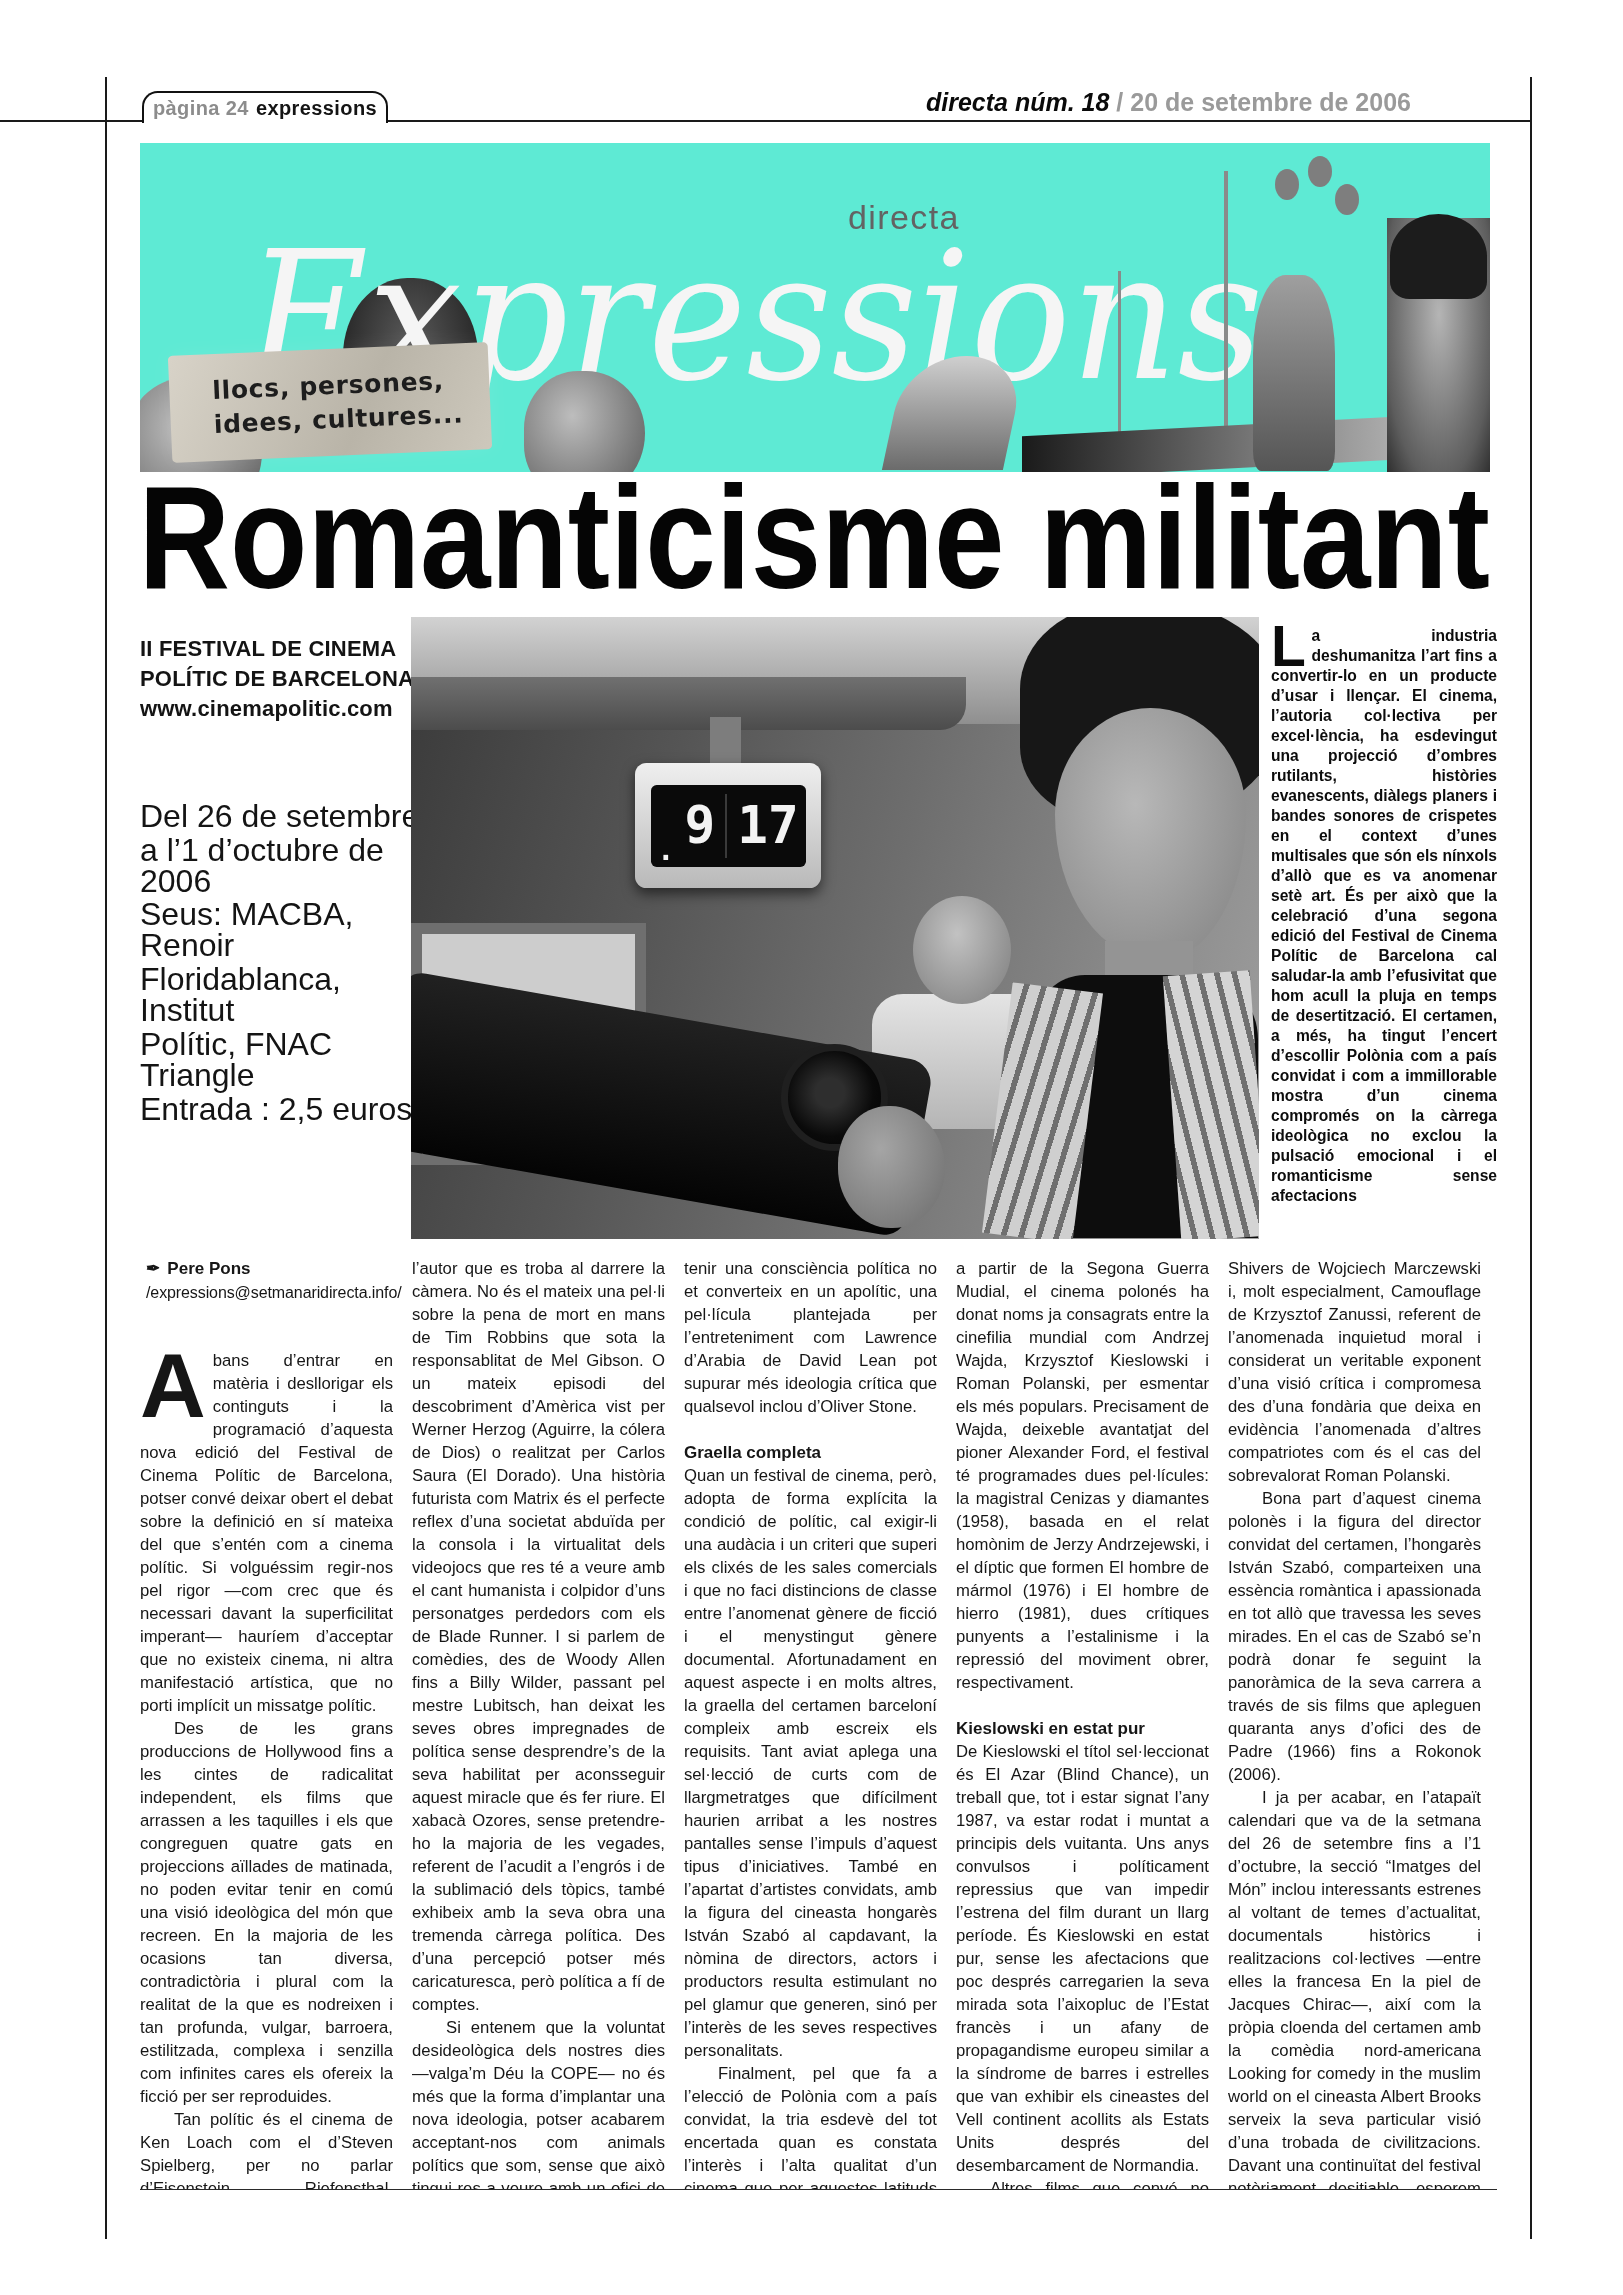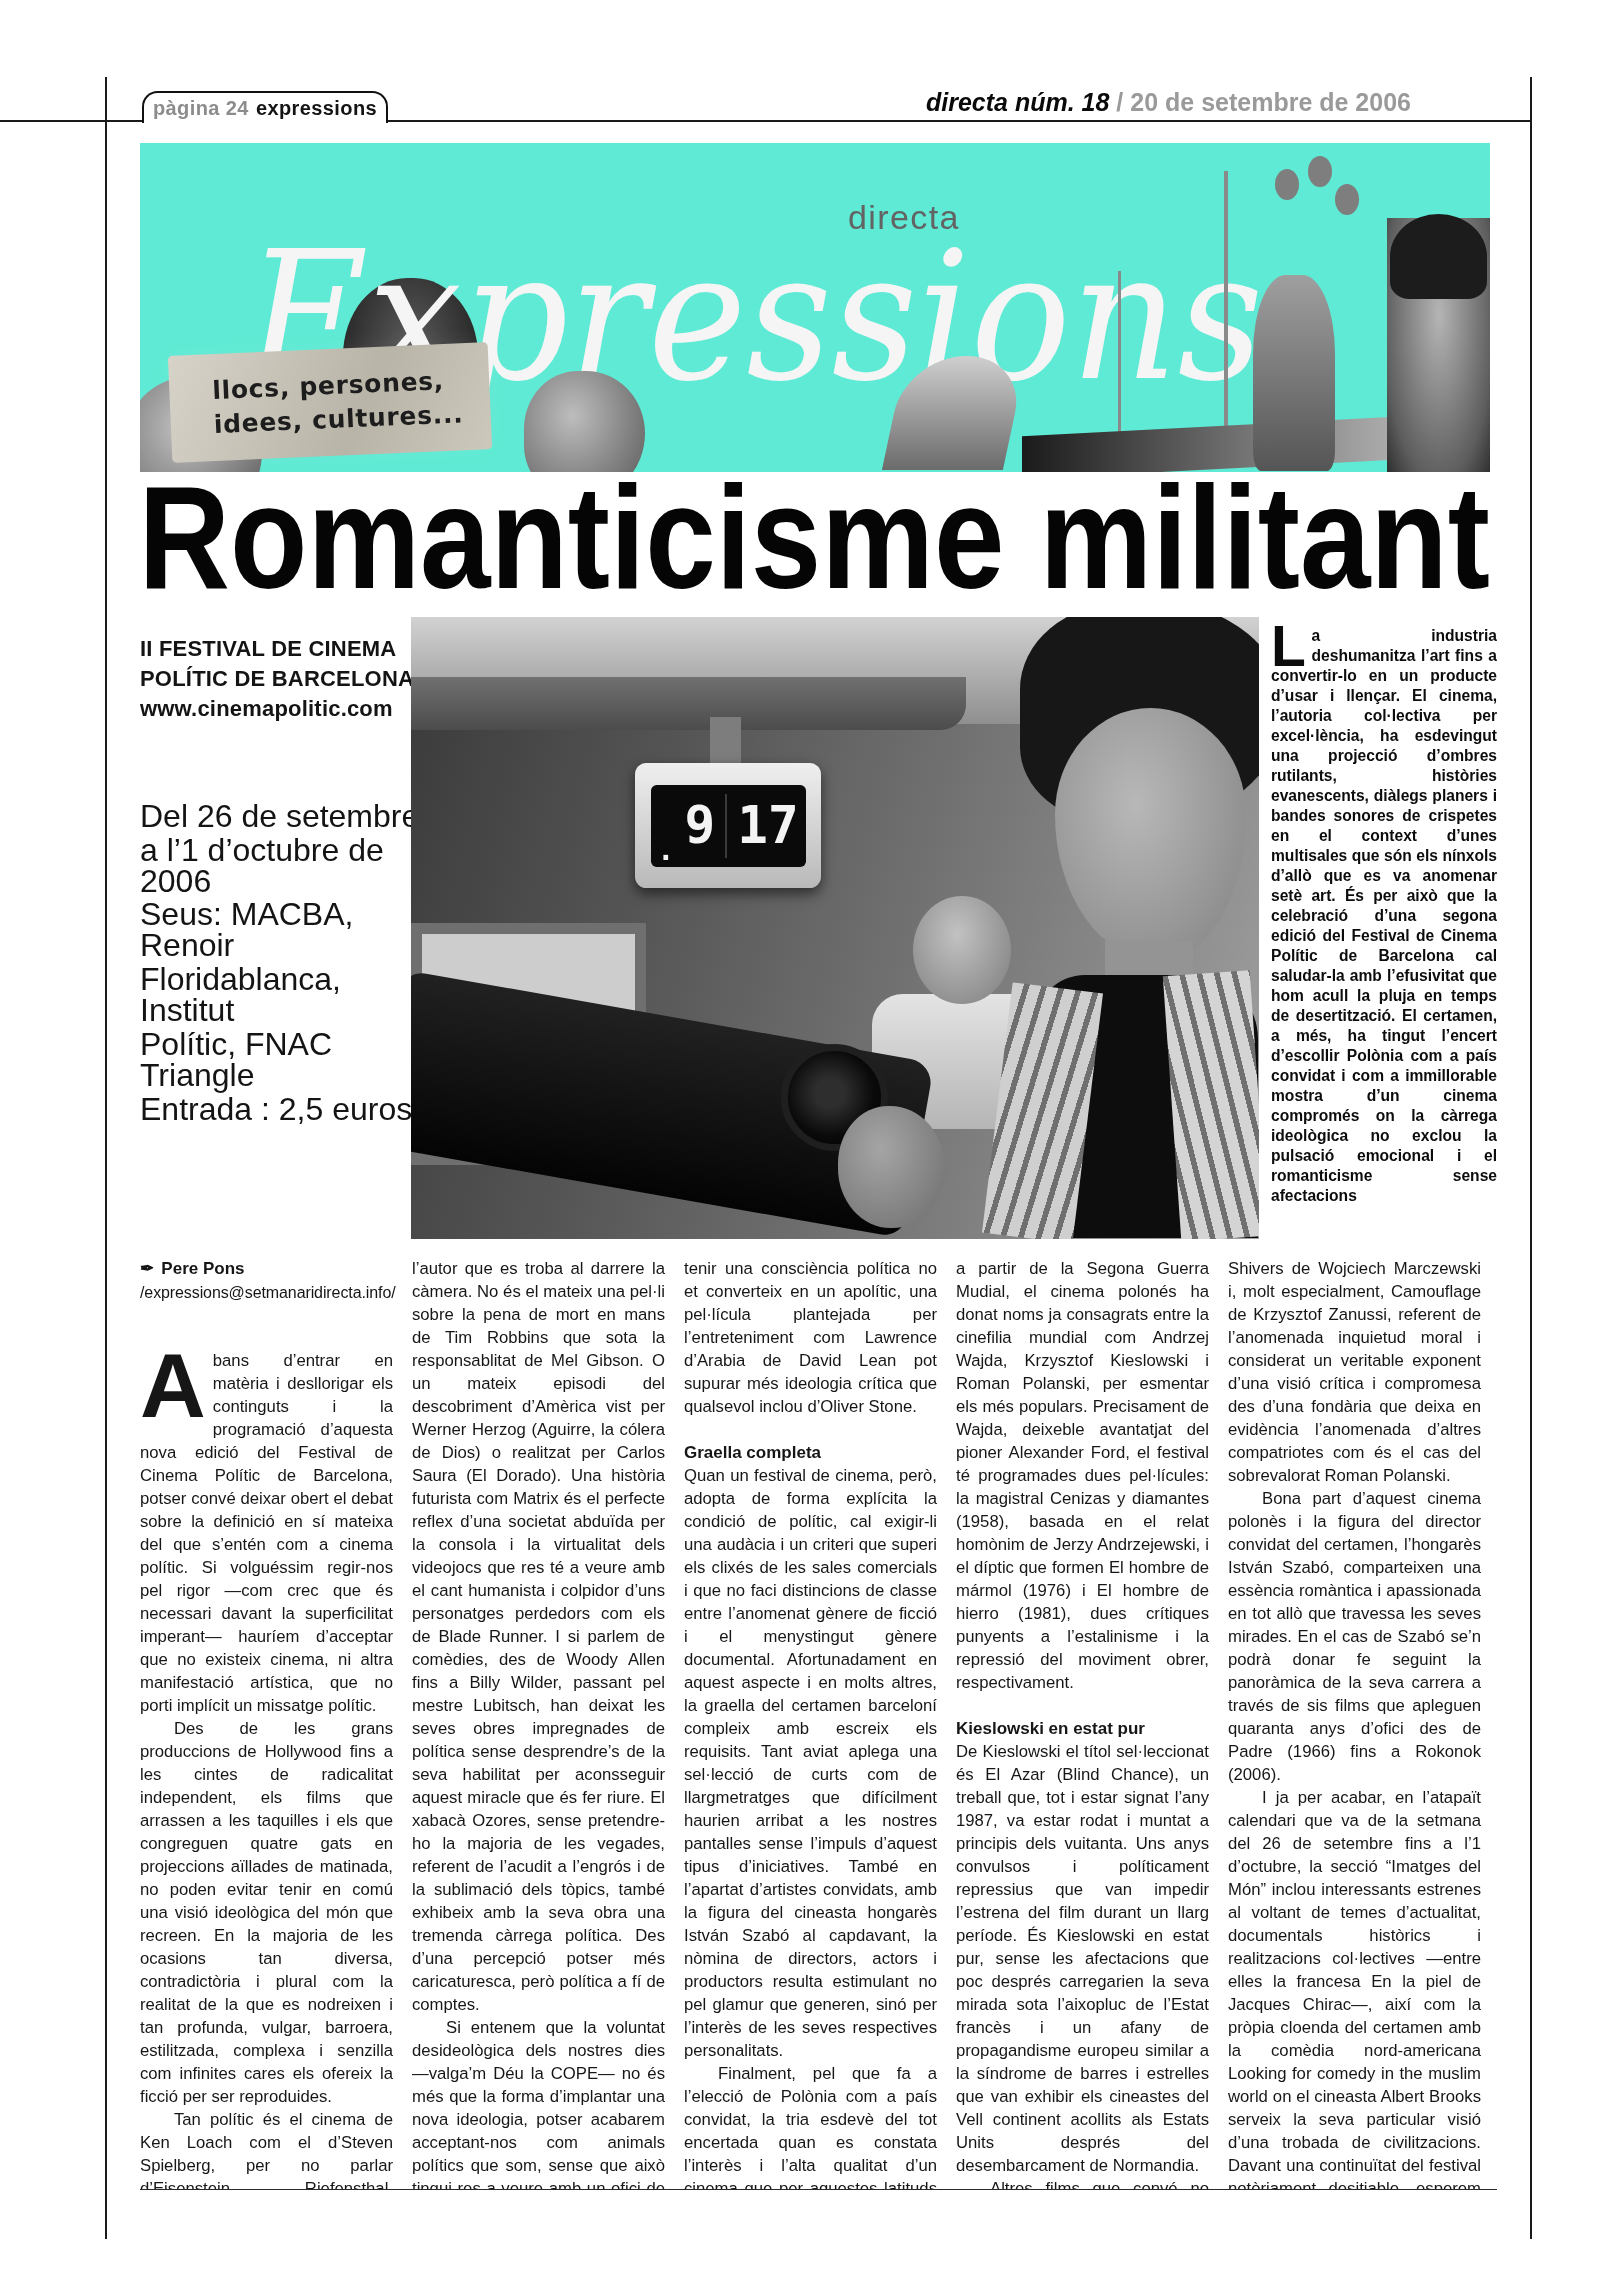--- a/index.html
+++ b/index.html
@@ -106,21 +106,21 @@
   .sf-drop{float:left;font-size:57px;line-height:40px;padding-right:5.7px;font-weight:bold;}
 
   
   .cols{position:absolute;left:140px;top:1257px;width:1357px;height:933px;display:flex;gap:19px;overflow:hidden;}
   .col{width:253px;flex:0 0 253px;font-size:16.7px;line-height:23px;text-align:justify;color:#161616;}
   .col p{margin:0;}
   .col p.indent{text-indent:34px;}
   .col h3{margin:23px 0 0 0;font-size:17px;line-height:23px;font-weight:bold;}
   .col .it{}
   .dropcap-a{float:left;font-size:91px;line-height:68px;font-weight:bold;padding:2.8px 7.1px 0 0;}
-  .byline{margin-bottom:44px;}
+  .byline{margin-bottom:44px;margin-left:6px;}
   .byline .name{font-weight:bold;font-size:17px;line-height:24px;}
   .byline .pen{font-size:17px;margin-right:7.1px;}
   .byline .mail{font-size:16px;line-height:24px;letter-spacing:-0.1px;}
   .cols-rule{position:absolute;left:140px;top:2189px;width:1357px;height:1.4px;background:#2a2a2a;}
 </style>
 </head>
 <body>
 
 <div class="page">
 

